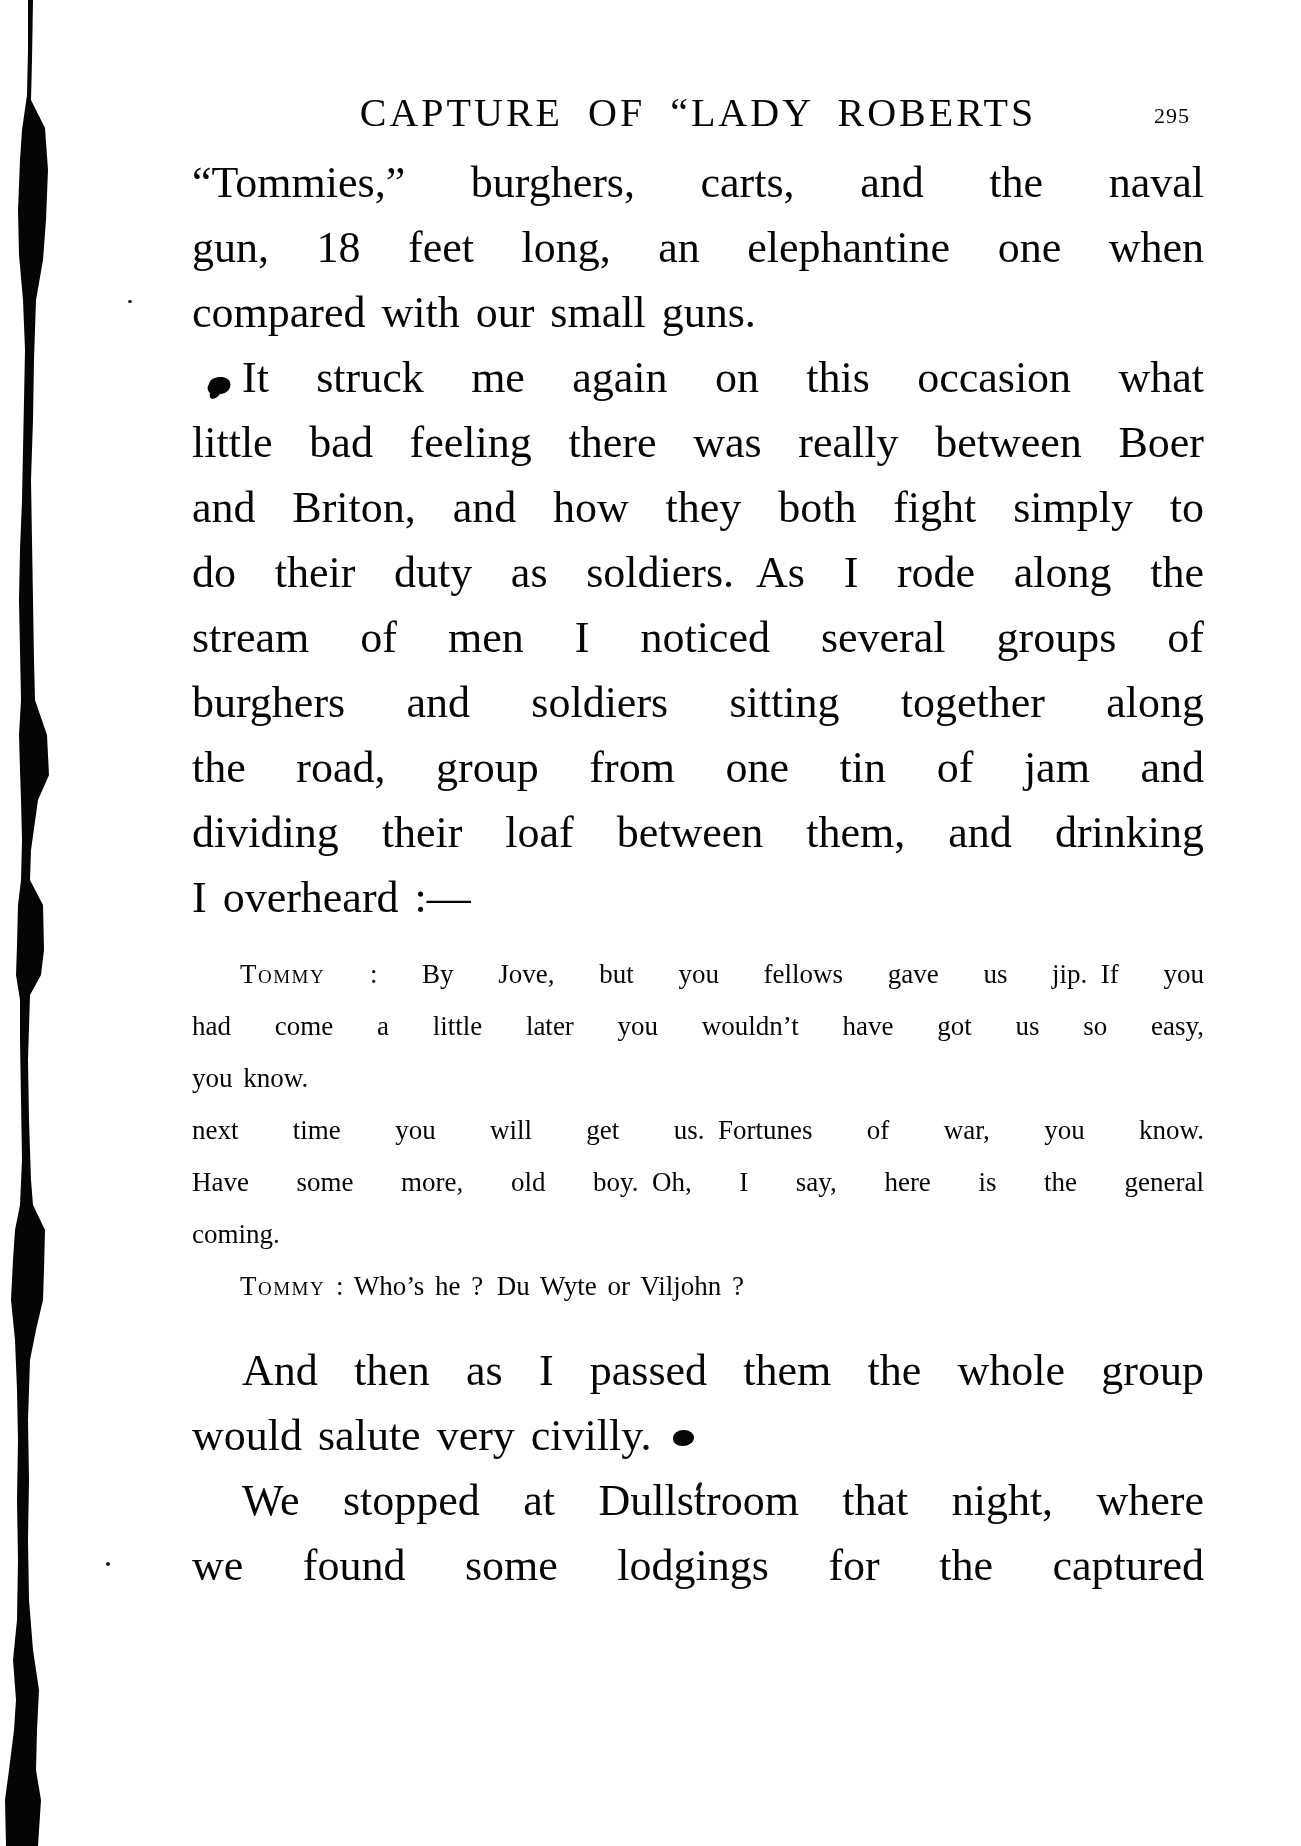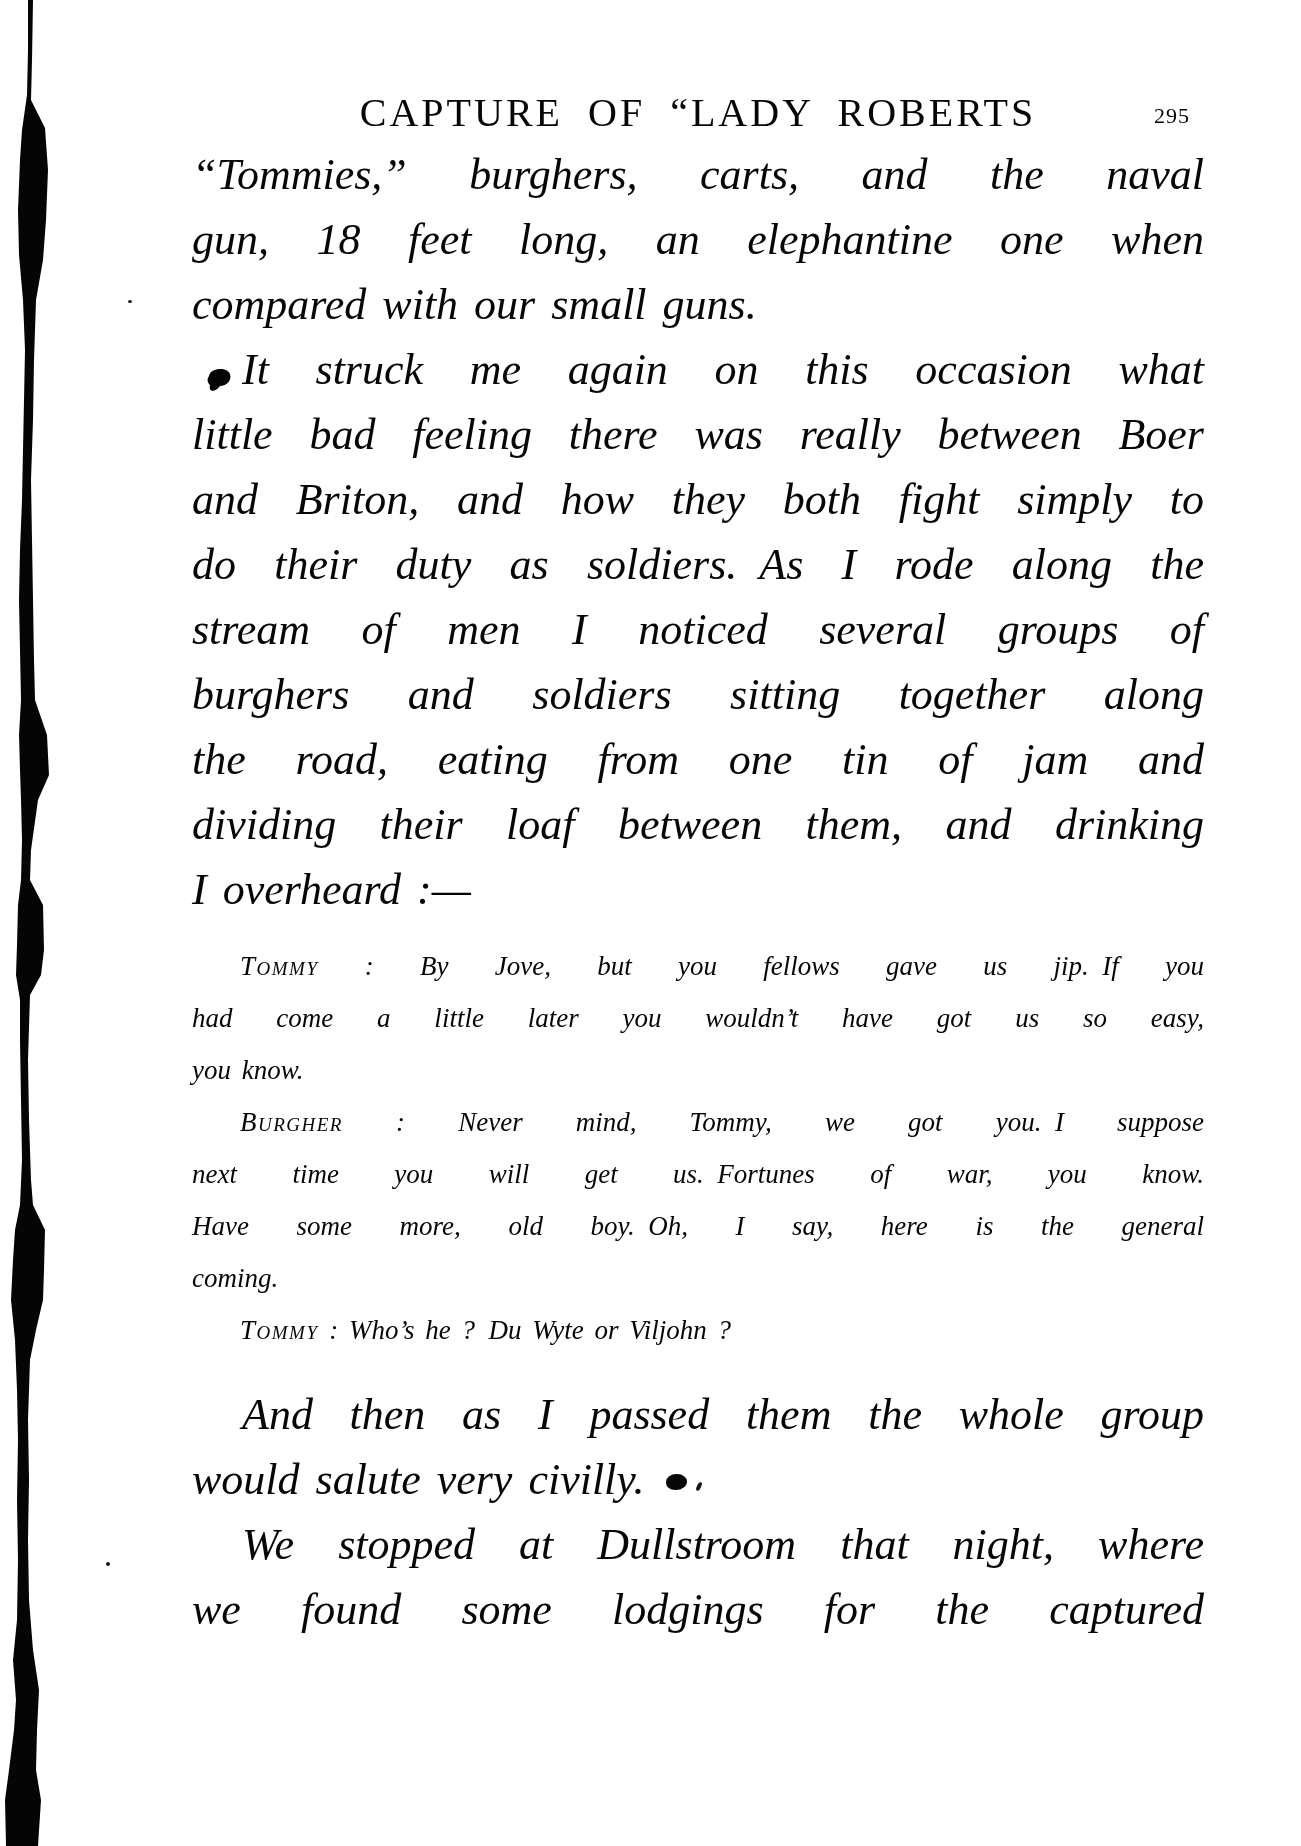--- a/index.html
+++ b/index.html
@@ -13,21 +13,21 @@
   .binding{position:absolute;left:0;top:0;width:60px;height:1846px;}
   
   .textblock{position:absolute;left:192px;top:0;width:1012px;}
   .runhead{
     position:relative;margin-top:92px;height:42px;line-height:42px;
     text-align:center;font-size:40px;letter-spacing:3px;word-spacing:12px;
   }
   .pagenum{
     position:absolute;right:14px;top:3px;font-size:22px;letter-spacing:1px;
   }
-  .lines{margin-top:8px;font-style:italic;}
+  .lines{margin-top:16px;}
   .bl{
     height:65px;line-height:65px;font-size:44px;word-spacing:5px;
     position:relative;white-space:normal;
   }
   .dl{
     height:52px;line-height:52px;font-size:27px;word-spacing:4px;
     position:relative;
   }
   .j{text-align:justify;text-align-last:justify;}
   .ind{text-indent:50px;}
@@ -87,36 +87,33 @@
           <path fill="#050505" d="M7,11 C8,3 25,1 28,9 C30,15 25,21 18,21
                    C14,27 6,28 8,20 C5,17 5,14 7,11 Z"></path>
         </svg>
         <span>It struck me again on this occasion what</span>
       </div>
       <div class="bl j">little bad feeling there was really between Boer</div>
       <div class="bl j">and Briton, and how they both fight simply to</div>
       <div class="bl j">do their duty as soldiers. As I rode along the</div>
       <div class="bl j">stream of men I noticed several groups of</div>
       <div class="bl j">burghers and soldiers sitting together along</div>
-      <div class="bl j">the road, eating from one tin of jam and</div>
+      <div class="bl j">the road, group from one tin of jam and</div>
       <div class="bl j">dividing their loaf between them, and drinking</div>
 
       <div class="bl">I overheard :—</div>
 
       <div class="dialog-block">
 
         <div class="dl j dind">
           <span class="sc">Tommy</span><span> : By Jove, but you fellows gave us jip. If you</span>
         </div>
         <div class="dl j">had come a little later you wouldn’t have got us so easy,</div>
         <div class="dl">you know.</div>
 
-        <div class="dl j dind">
-          <span class="sc">Burgher</span><span> : Never mind, Tommy, we got you. I suppose</span>
-        </div>
         <div class="dl j">next time you will get us. Fortunes of war, you know.</div>
         <div class="dl j">Have some more, old boy. Oh, I say, here is the general</div>
         <div class="dl">coming.</div>
 
         <div class="dl dind">
           <span class="sc">Tommy</span><span> : Who’s he ? Du Wyte or Viljohn ?</span>
         </div>
 
       </div>
 

